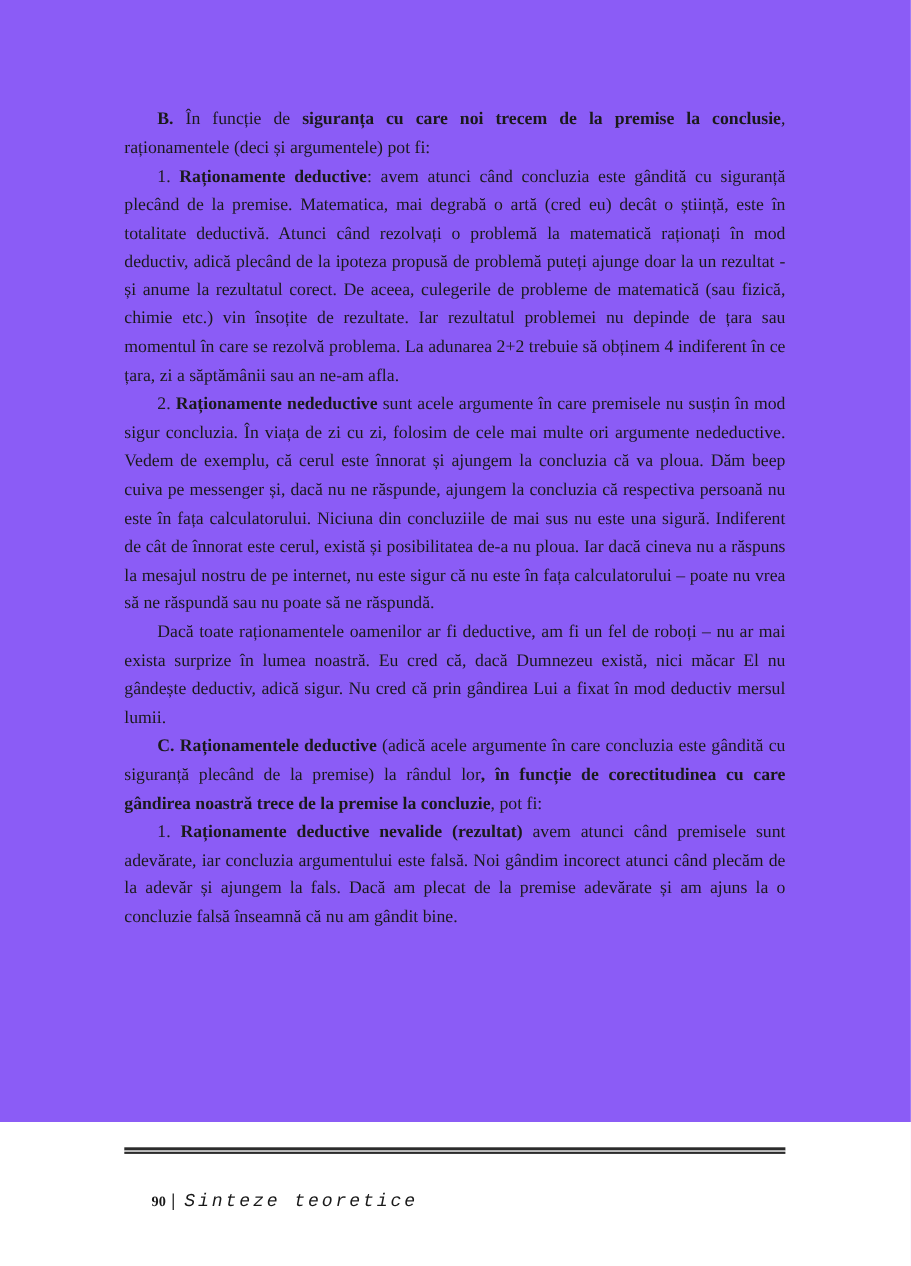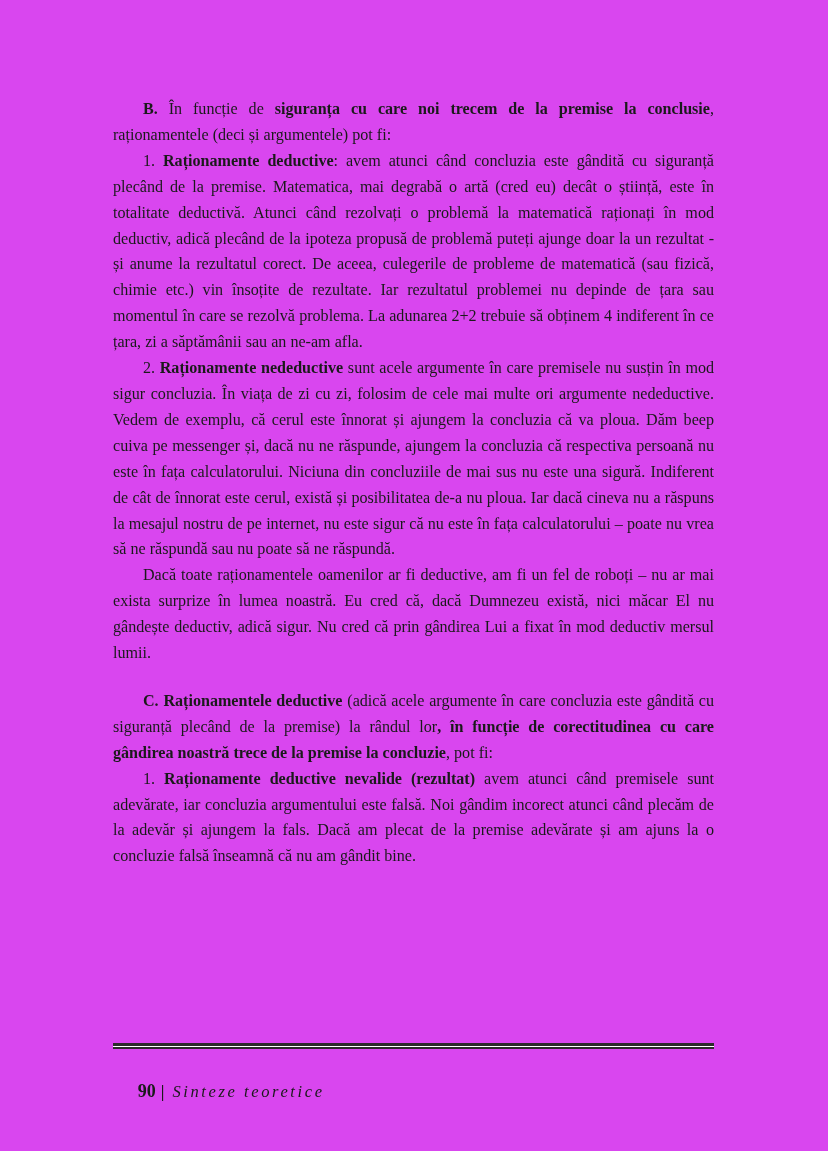--- a/index.html
+++ b/index.html
@@ -13,41 +13,40 @@
     position: relative;
     font-family: "Liberation Serif", "DejaVu Serif", serif;
     color: #1a1a1a;
     overflow: hidden;
   }
   .page {
     position: absolute;
     left: 0;
     top: 0;
     width: 828px;
-    height: 1151px;
-    background: #d946ef;
+    height: 1020px;
+    background: #8b5cf6;
   }
   .content {
     position: absolute;
     left: 113px;
     top: 96px;
     width: 601px;
   }
   p.para {
     margin: 0;
     font-size: 16.1px;
     line-height: 25.9px;
     text-align: justify;
     text-justify: inter-word;
     text-indent: 30px;
     hyphens: none;
     -webkit-hyphens: none;
   }
   p.para.gap-before {
-    margin-top: 22px;
   }
   p.para b, p.para .bold {
     font-weight: bold;
   }
   
   .footer {
     position: absolute;
     left: 113px;
     top: 1043px;
     width: 601px;
@@ -69,32 +68,33 @@
   }
   .footer-text {
     margin-top: 9px;
     font-size: 16.5px;
     line-height: 22px;
     white-space: pre;
     color: #1a1a1a;
   }
   .footer-pageno {
     font-weight: bold;
-    font-size: 18px;
+    font-size: 13px;
   }
   .footer-sep {
     font-weight: bold;
     font-size: 16.5px;
     padding-left: 5px;
     padding-right: 8px;
   }
   .footer-title {
     font-style: italic;
     font-size: 16.5px;
     letter-spacing: 2.6px;
+    font-family: Liberation Mono, monospace;
   }
 </style>
 </head>
 <body>
 
 <div class="page">
 
   <div class="content">
       <p class="para"><span class="bold">B. </span><span>În funcție de </span><span class="bold">siguranța cu care noi trecem de la premise la conclusie</span><span>, raționamentele (deci și argumentele) pot fi:</span></p>
       <p class="para"><span>1. </span><span class="bold">Raționamente deductive</span><span>: avem atunci când concluzia este gândită cu siguranță plecând de la premise. Matematica, mai degrabă o artă (cred eu) decât o știință, este în totalitate deductivă. Atunci când rezolvați o problemă la matematică raționați în mod deductiv, adică plecând de la ipoteza propusă de problemă puteți ajunge doar la un rezultat - și anume la rezultatul corect. De aceea, culegerile de probleme de matematică (sau fizică, chimie etc.) vin însoțite de rezultate. Iar rezultatul problemei nu depinde de țara sau momentul în care se rezolvă problema. La adunarea 2+2 trebuie să obținem 4 indiferent în ce țara, zi a săptămânii sau an ne-am afla.</span></p>

